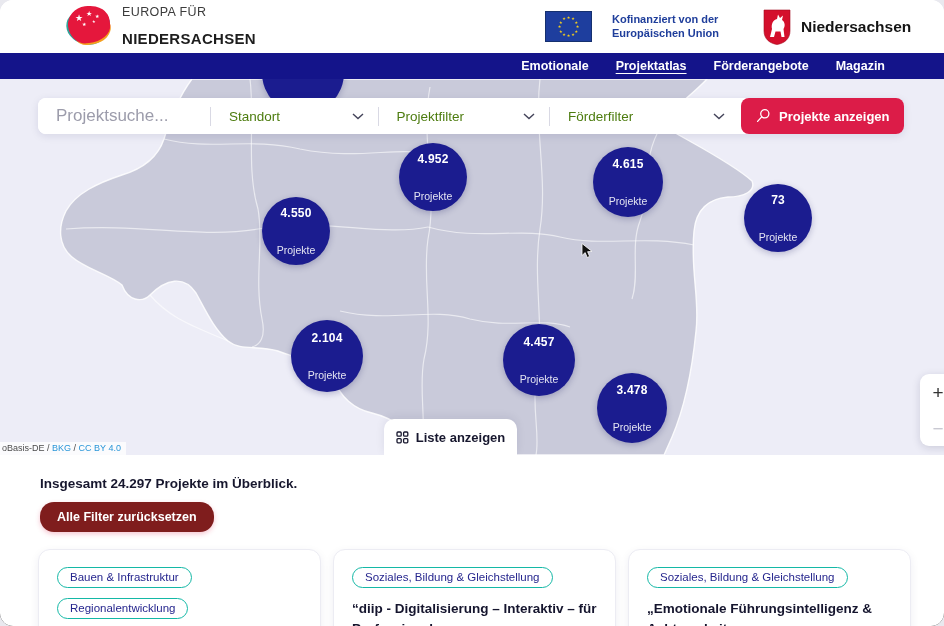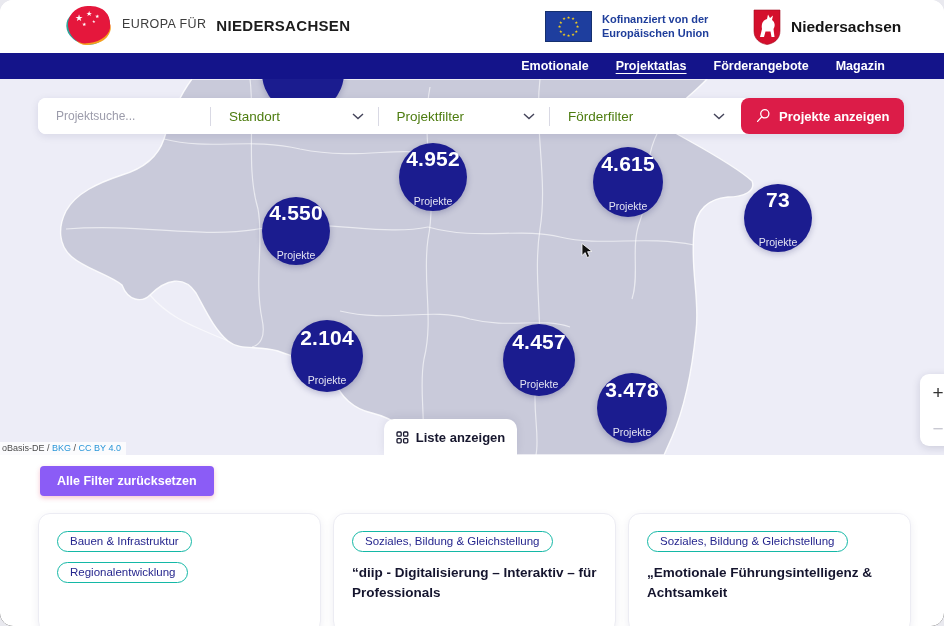--- a/index.html
+++ b/index.html
@@ -15,42 +15,42 @@
   
   header { position: absolute; left:0; top:0; width:944px; height:53px; background:#fff; z-index:40; display:flex; align-items:center; }
   .logo { position:absolute; left:66px; top:5px; display:flex; align-items:center; gap:10px; cursor:pointer; }
   .logo-blob { position:relative; width:46px; height:42px; }
   .blob { position:absolute; }
   .b-teal   { left:0; top:6px; width:40px; height:33px; background:#2fa49b; border-radius:55% 45% 50% 60%; transform:rotate(12deg); }
   .b-orange { left:8px; top:10px; width:37px; height:29px; background:#f59f1e; border-radius:45% 55% 60% 40%; transform:rotate(-10deg); }
   .b-blue   { left:14px; top:4px; width:30px; height:32px; background:#2f6bd8; border-radius:50% 55% 45% 60%; transform:rotate(8deg); }
   .b-red    { left:2px; top:1px; width:42px; height:37px; background:#e5173c; border-radius:48% 52% 58% 42% / 52% 48% 45% 55%; transform:rotate(-6deg); }
   .logo-star { position:absolute; color:#fff; line-height:1; }
-  .logo-text { display:flex; flex-direction:row; line-height:1.15;gap:10px; }
+  .logo-text { display:flex; flex-direction:column; line-height:1.15;gap:10px; }
   .logo-text span   { font-size:12.5px; color:#3c3c3c; letter-spacing:.4px; }
   .logo-text strong { font-size:15px; color:#1d1d1d; letter-spacing:.3px; }
   .header-right { position:absolute; left:545px; top:0; height:53px; display:flex; align-items:center; gap:44px; }
-  .eu-badge { display:flex; align-items:center; gap:10px; }
+  .eu-badge { display:flex; align-items:center; gap:20px; }
   .eu-text { display:flex; flex-direction:column; line-height:1.25; font-size:11px; font-weight:bold; color:#1f3e9b; }
   .state-badge { display:flex; align-items:center; gap:10px; }
   .state-badge .name { font-size:15.5px; font-weight:bold; color:#141414; }
 
   
   nav { position:absolute; left:0; top:53px; width:944px; height:26px; background:#14148a; z-index:30;
         display:flex; align-items:center; justify-content:flex-end; gap:27px; padding-right:59px; }
   nav a { color:#fff; font-size:12.5px; font-weight:600; text-decoration:none; cursor:pointer; }
   nav a.active { text-decoration:underline; text-underline-offset:3px; }
 
   
   .map-area { position:absolute; left:0; top:79px; width:944px; height:376px; background:#ededf7; overflow:hidden; z-index:10; }
   .map-svg { position:absolute; left:0; top:0; }
   .marker { position:absolute; background:#1b1c8f; border-radius:50%; color:#fff; display:flex; flex-direction:column;
             align-items:center; justify-content:center; gap:1px; cursor:pointer; z-index:5;
             box-shadow:0 2px 6px rgba(20,20,90,.25); }
-  .marker .val { font-size:21px; font-weight:bold; letter-spacing:.2px; }
+  .marker .val { font-size:12px; font-weight:bold; letter-spacing:.2px; }
   .marker .unit { font-size:10.5px; color:rgba(255,255,255,.88);margin-top:23px; }
   .marker.clipped { z-index:4; }
 
   .list-btn { position:absolute; left:384px; top:340px; width:133px; height:36px; background:#fff;
               border:none; border-radius:10px 10px 0 0; box-shadow:0 -2px 10px rgba(20,20,60,.08);
               display:flex; align-items:center; justify-content:center; gap:7px; cursor:pointer; z-index:6; }
   .list-btn span { font-size:13px; font-weight:bold; color:#17172e; }
 
   .attribution { position:absolute; left:0; bottom:0; background:rgba(255,255,255,.78); font-size:9px;
                  color:#4c4c4c; padding:1px 5px 2px 2px; z-index:6; }
@@ -61,35 +61,35 @@
   .zoom-ctrl button { flex:1; border:none; background:transparent; font-size:19px; line-height:1; cursor:pointer;
                       font-family:"Liberation Sans",sans-serif; }
   .zoom-in  { color:#333; border-bottom:1px solid #e4e4ec; }
   .zoom-out { color:#c9c9d2; }
 
   .cursor { position:absolute; left:581px; top:164px; z-index:8; pointer-events:none; }
 
   
   .below { position:absolute; left:0; top:455px; width:944px; height:171px; background:#fff; }
   .summary { margin:21px 0 0 40px; font-size:13.5px; font-weight:bold; color:#17172e; }
-  .reset-btn { margin:11px 0 0 40px; height:30px; padding:0 17px; background:#8b5cf6; color:#fff; border:none;
-               border-radius:4px; font-size:12.5px; font-weight:600; cursor:pointer; font-family:"Liberation Sans",sans-serif;
+  .reset-btn { margin:11px 0 0 40px; height:30px; padding:0 17px; background:#7f1d1d; color:#fff; border:none;
+               border-radius:14px; font-size:12.5px; font-weight:600; cursor:pointer; font-family:"Liberation Sans",sans-serif;
                box-shadow:0 2px 5px rgba(220,28,72,.25); }
   .cards { display:flex; gap:12px; margin:17px 0 0 38px; }
   .card { width:283px; height:120px; background:#fff; border:1px solid #ececf3; border-radius:12px;
           box-shadow:0 3px 10px rgba(30,30,80,.07); padding:17px 18px; cursor:pointer; }
   .pills { display:flex; flex-direction:column; align-items:flex-start; gap:10px; }
   .pill { border:1px solid #14b8a6; color:#26268e; border-radius:999px; padding:3px 12px 4px; font-size:11.5px; white-space:nowrap; }
   .card-title { margin-top:11px; font-size:13.5px; font-weight:bold; color:#15152e; line-height:1.45; }
 
   
   .filter-bar { position:absolute; left:38px; top:98px; width:866px; height:36px; background:#fff; border-radius:8px;
                 box-shadow:0 2px 8px rgba(20,20,80,.10); z-index:35; display:flex; align-items:center; }
   .fb-input { width:172px; height:100%; border:none; outline:none; border-radius:8px 0 0 8px; padding:0 14px 0 18px;
-              font-size:12px; color:#1d4ed8; font-family:"Liberation Sans",sans-serif; }
+              font-size:17px; color:#1d4ed8; font-family:"Liberation Sans",sans-serif; }
   .fb-input::placeholder { color:#9c9cab; }
   .fb-div { width:1px; height:19px; background:#d9d9e4; }
   .fb-dd { height:100%; display:flex; align-items:center; justify-content:space-between; padding:0 14px 0 18px; cursor:pointer; }
   .fb-dd .lbl { font-size:13.5px; color:#4d7c0f; }
   .fb-dd-1 { width:167px; } .fb-dd-2 { width:171px; } .fb-dd-3 { width:189px; }
   .fb-submit { width:164px; height:36px; margin-left:2px; background:#dc1c48; border:none; border-radius:8px; color:#fff;
                font-size:13px; font-weight:600; display:flex; align-items:center; justify-content:center; gap:8px;
                cursor:pointer; font-family:"Liberation Sans",sans-serif; }
 </style>
 </head>
@@ -259,20 +259,21 @@
       <button class="fb-submit">
         <svg width="16" height="16" viewBox="0 0 16 16">
           <circle cx="9.8" cy="5.8" r="4.1" fill="none" stroke="#fff" stroke-width="1.3"></circle>
           <line x1="6.7" y1="8.9" x2="2.6" y2="13.4" stroke="#fff" stroke-width="1.3" stroke-linecap="round"></line>
         </svg>
         <span>Projekte anzeigen</span>
       </button>
     </div>
 
     <section class="below">
+      <h2 class="summary">Insgesamt 24.297 Projekte im Überblick.</h2>
       <button class="reset-btn">Alle Filter zurücksetzen</button>
 
       <div class="cards">
         <div class="card">
           <div class="pills">
             <span class="pill">Bauen &amp; Infrastruktur</span>
             <span class="pill">Regionalentwicklung</span>
           </div>
         </div>
         <div class="card">

